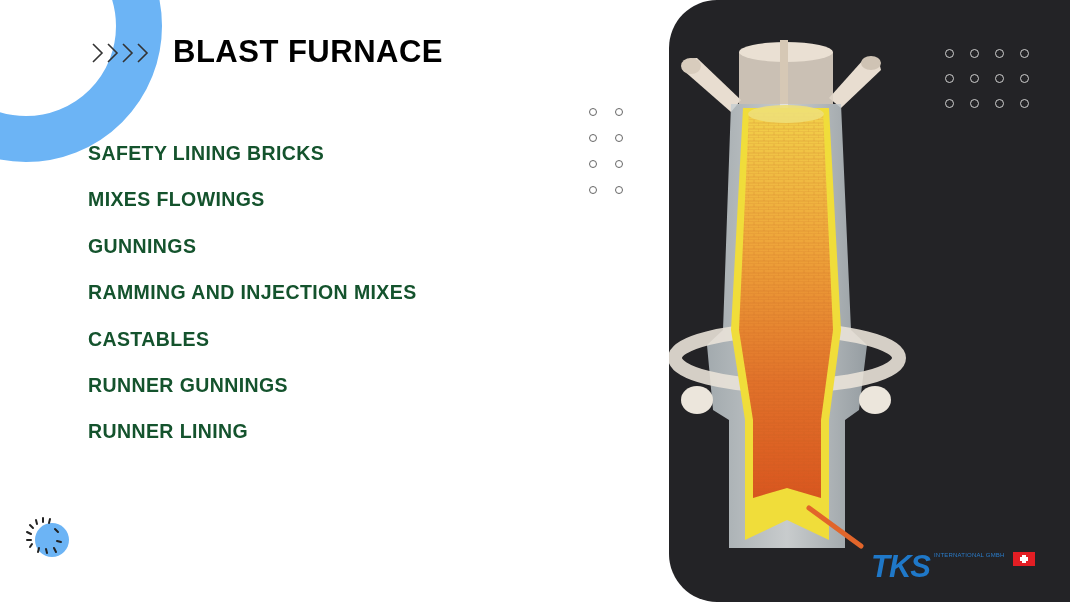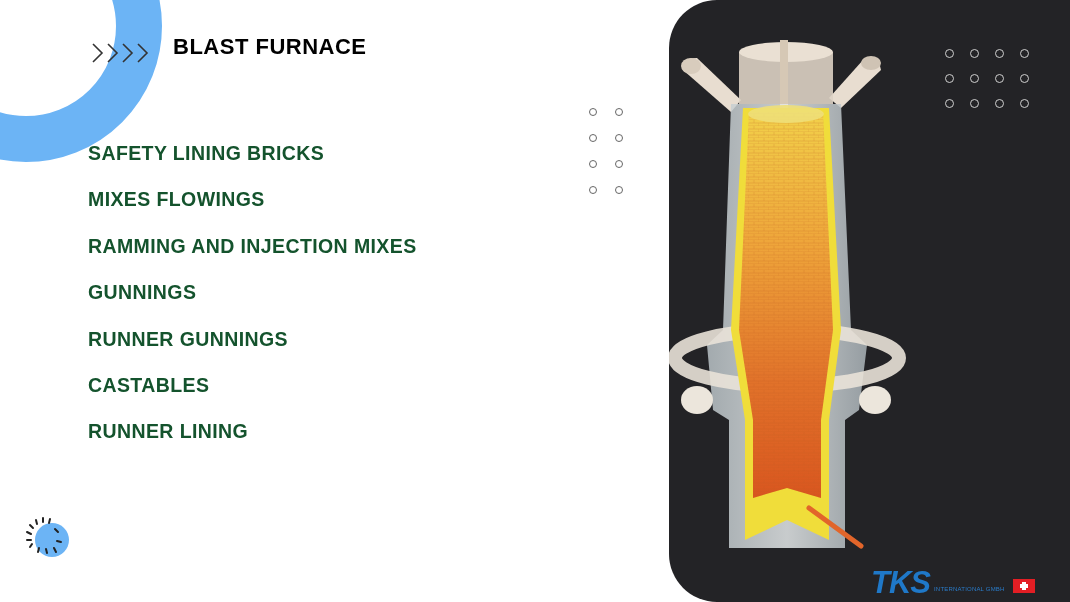--- a/index.html
+++ b/index.html
@@ -1,30 +1,30 @@
 <!DOCTYPE html>
 <html><head>
 <meta charset="utf-8">
 <style>
   html, body { margin:0; padding:0; }
   body { width:1070px; height:602px; position:relative; overflow:hidden; background:#ffffff; font-family:"Liberation Sans", sans-serif; }
   .arc { position:absolute; left:-110px; top:-110px; width:180px; height:180px; border-radius:50%; border:46px solid #6cb4f5; }
   .chevrons { position:absolute; left:90px; top:40px; display:flex; gap:2px; }
-  .title { position:absolute; left:173px; top:34px; font-size:22px; font-weight:900; color:#000; letter-spacing:0.5px; }
+  .title { position:absolute; left:173px; top:34px; font-size:31px; font-weight:900; color:#000; letter-spacing:0.5px; }
   .list { position:absolute; left:88px; top:140px; margin:0; padding:0; list-style:none; }
   .list li { font-size:19.5px; font-weight:bold; color:#14532d; height:46.4px; line-height:26px; letter-spacing:0.4px; }
   .dots { position:absolute; display:grid; }
   .dot { width:8px; height:8px; border-radius:50%; box-sizing:border-box; }
   .dots-left { left:589px; top:108px; grid-template-columns:repeat(2, 8px); column-gap:18px; row-gap:18px; }
   .dots-left .dot { border:1.3px solid #666; }
   .panel { position:absolute; left:669px; top:0; width:401px; height:602px; background:#232326; border-top-left-radius:48px; border-bottom-left-radius:48px; overflow:hidden; }
   .dots-right { left:276px; top:49px; grid-template-columns:repeat(4, 9px); column-gap:16px; row-gap:16px; }
   .dots-right .dot { width:9px; height:9px; border:1.3px solid #cfcfcf; }
   .furnace { position:absolute; left:0; top:0; }
-  .logo { position:absolute; left:202px; top:568px; display:flex; align-items:flex-end; gap:4px; }
+  .logo { position:absolute; left:202px; top:552px; display:flex; gap:4px; }
   .logo-tks { font-size:31px; font-weight:900; font-style:italic; color:#1f78c8; letter-spacing:-1px; line-height:30px; }
   .logo-sub { font-size:6px; color:#2a7bc8; margin-bottom:6px; letter-spacing:0.2px; }
   .flag { width:22px; height:14px; background:#e31e24; position:relative; margin-bottom:5px; margin-left:4px; }
   .flag:before { content:""; position:absolute; left:9px; top:3px; width:4px; height:8px; background:#fff; }
   .flag:after { content:""; position:absolute; left:7px; top:5px; width:8px; height:4px; background:#fff; }
   .loader { position:absolute; left:24px; top:516px; width:50px; height:45px; }
 </style>
 </head>
 <body>
 
@@ -39,24 +39,24 @@
       <polyline points="48,4 57,13 48,22"></polyline>
     </g>
   </svg>
 </div>
 
 <div class="title">BLAST FURNACE</div>
 
 <ul class="list">
   <li>SAFETY LINING BRICKS</li>
   <li>MIXES FLOWINGS</li>
+  <li>GUNNINGS</li>
   <li>RAMMING AND INJECTION MIXES</li>
-  <li>GUNNINGS</li>
+  <li>CASTABLES</li>
   <li>RUNNER GUNNINGS</li>
-  <li>CASTABLES</li>
   <li>RUNNER LINING</li>
 </ul>
 
 <div class="dots dots-left">
   <span class="dot"></span>
     <span class="dot"></span>
   <span class="dot"></span>
     <span class="dot"></span>
   <span class="dot"></span>
     <span class="dot"></span>

